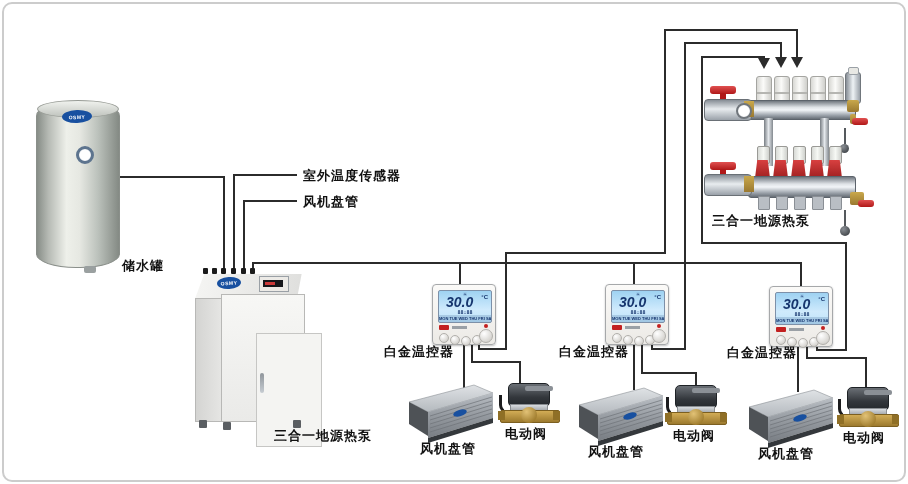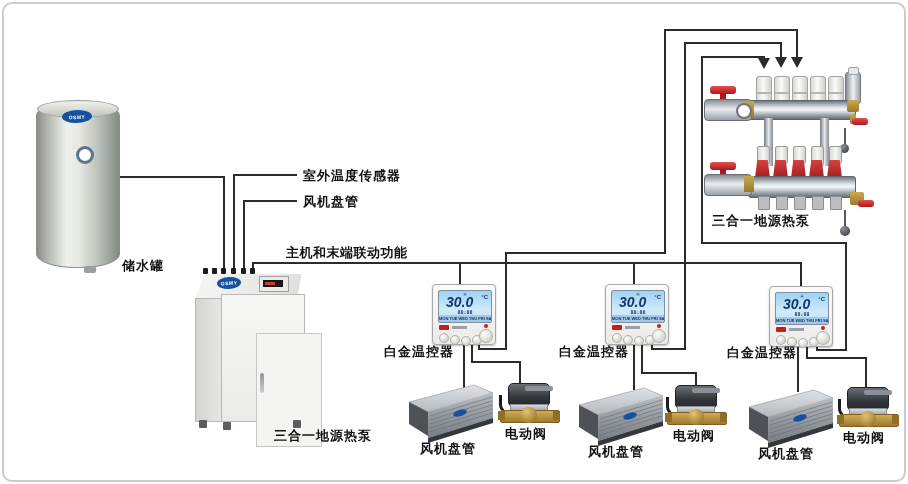--- a/index.html
+++ b/index.html
@@ -201,21 +201,20 @@
       <div class="pump-handle"></div>
     </div>
     <div class="pump-foot" style="left:6px;top:156px"></div>
     <div class="pump-foot" style="left:30px;top:158px"></div>
     <div class="pump-foot" style="left:100px;top:156px"></div>
   </div>
   <div class="lbl" style="left:274px;top:428px">三合一地源热泵</div>
 
   <div class="lbl" style="left:303px;top:168px">室外温度传感器</div>
   <div class="lbl" style="left:303px;top:194px">风机盘管</div>
-  <div class="lbl" style="left:286px;top:245px;letter-spacing:.5px">主机和末端联动功能</div>
 
   <div class="tstat" style="left:432px;top:284px">
     <div class="lcd">
       <div class="lcd-sun">☀</div>
       <div class="lcd-temp">30.0</div>
       <div class="lcd-unit">°C</div>
       <div class="lcd-time">88:88</div>
       <div class="lcd-days">MON TUE WED THU FRI SAT SUN</div>
     </div>
     <div class="chip"></div>

